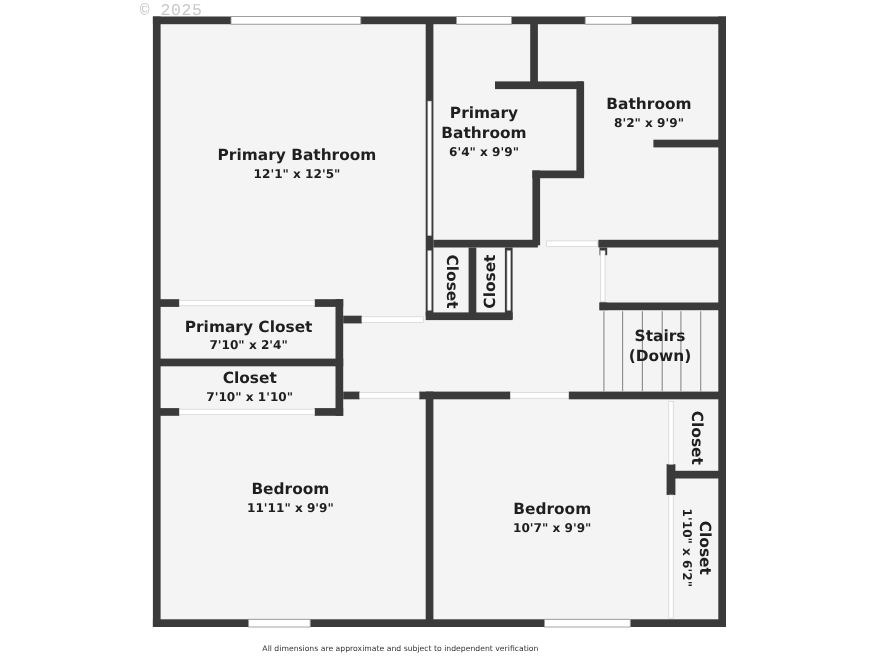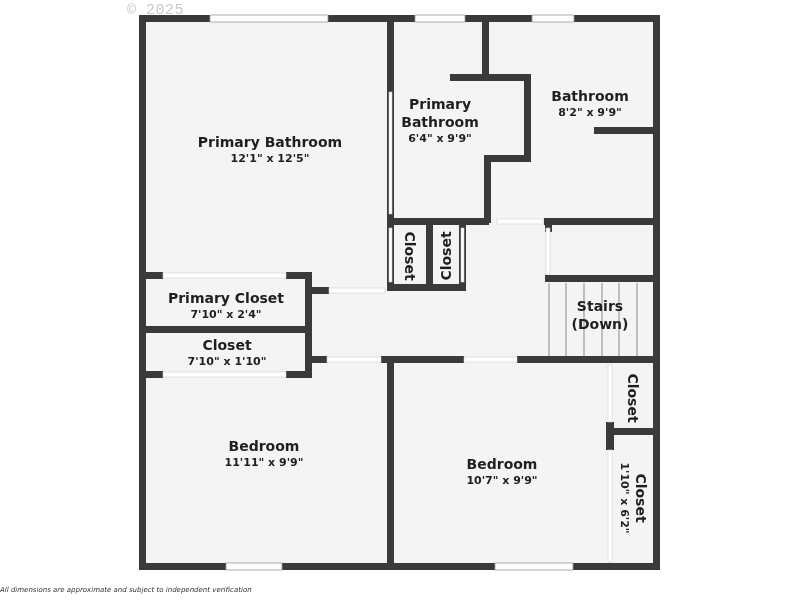--- a/index.html
+++ b/index.html
@@ -3,21 +3,21 @@
 <meta charset="utf-8">
 <style>
   html, body { margin:0; padding:0; background:#ffffff; }
   body { width:800px; height:600px; position:relative; overflow:hidden; font-family:"DejaVu Sans", sans-serif; }
   .copyright { position:absolute; left:127px; top:2px; font-family:Liberation Mono, monospace; font-size:15px; color:#c8c8c8; letter-spacing:0.5px; }
   svg.plan { position:absolute; left:0; top:0; }
   .label { position:absolute; text-align:center; color:#1f1f1f; transform:translate(-50%,-50%); white-space:nowrap; }
   .label .name { font-weight:bold; font-size:14px; line-height:18px; display:block; }
   .label .dim { font-weight:bold; font-size:11px; line-height:15px; display:block; }
   .label.v { transform:translate(-50%,-50%) rotate(90deg); }
-  .footer { position:absolute; left:0; width:728px; top:586px; text-align:left; font-size:7px; color:#333;font-style:italic; }
+  .footer { position:absolute; left:0; width:728px; top:586px; text-align:center; font-size:7px; color:#333; }
 </style>
 </head>
 <body>
 
 <div class="copyright">© 2025</div>
 
 <svg class="plan" width="800" height="600" viewBox="0 0 800 600">
 
   <rect x="143" y="19" width="513" height="548" fill="#f4f4f4"></rect>
   <g fill="#3a3a3a">

